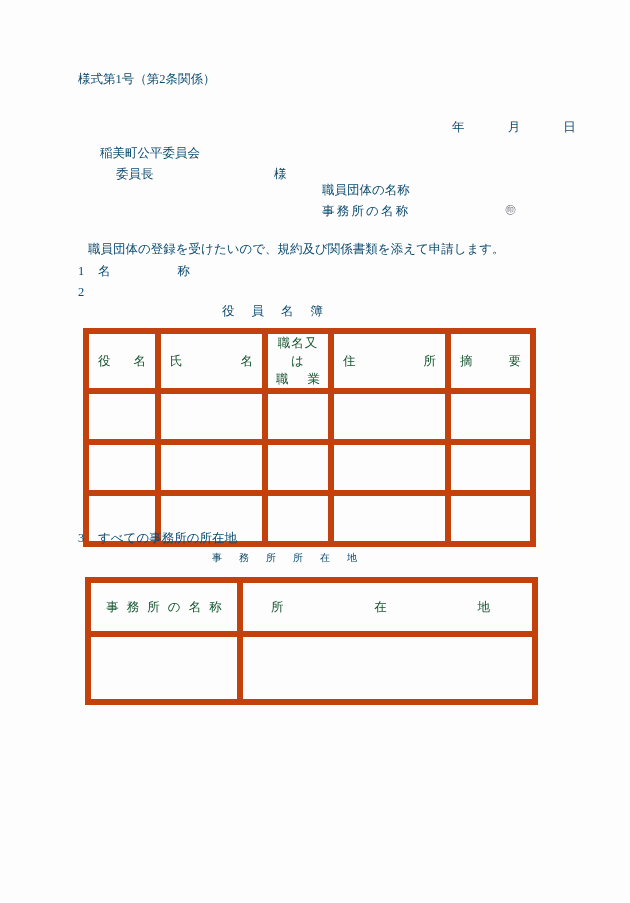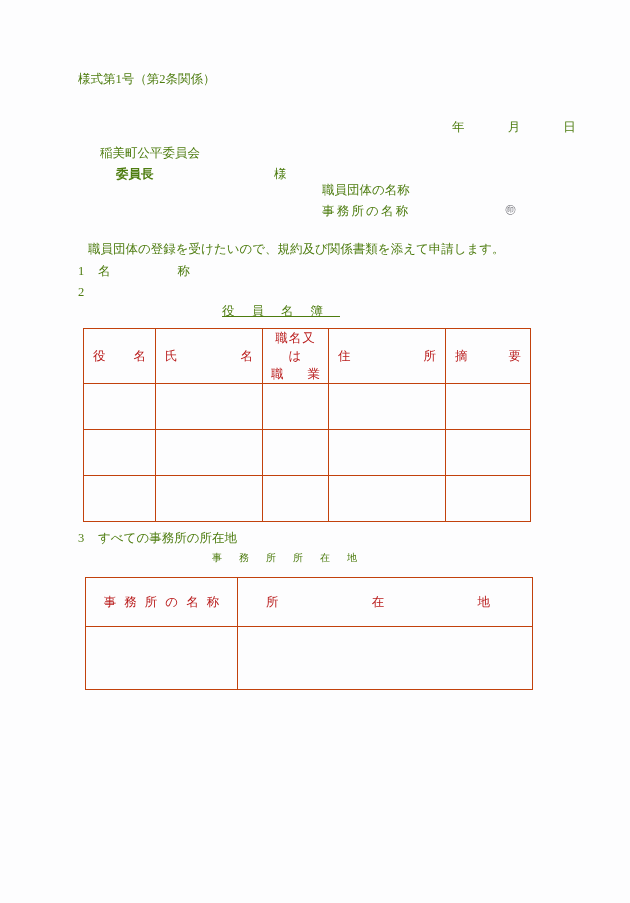--- a/index.html
+++ b/index.html
@@ -19,62 +19,62 @@
     position: absolute;
     inset: 0;
   }
 
   
   .t {
     position: absolute;
     white-space: nowrap;
     font-size: 12.5px;
     line-height: 1;
-    color: #4d7c0f;
+    color: #0c4a6e;
   }
 
   
   #form-number      { left: 78px;  top: 73px;  font-size: 12.5px; }
   #doc-title        { left: 215px; top: 100px; font-size: 13.5px; letter-spacing: 9.5px; font-weight: 600; }
   #date-line        { left: 452px; top: 121px; font-size: 12.5px; letter-spacing: 20px; }
   #addressee-org    { left: 100px; top: 147px; font-size: 12.5px; }
-  #addressee-title  { left: 116px; top: 168px; font-size: 12.5px; font-weight: bold; }
+  #addressee-title  { left: 116px; top: 168px; font-size: 12.5px; }
   #addressee-honor  { left: 274px; top: 168px; font-size: 12.5px; }
 
   #org-name-label   { left: 322px; top: 184px; font-size: 12.5px; text-align: center; }
   #rep-title-label  { left: 322px; top: 205px; font-size: 12.5px; letter-spacing: 2.2px; }
   #seal-mark        { left: 505px; top: 204px; font-size: 11px; color: #55555d; }
 
   #body-sentence    { left: 88px;  top: 243px; font-size: 12.5px; }
 
   #item1-num        { left: 78px;  top: 265px; font-size: 12.5px; }
   #item1-label      { left: 98px;  top: 265px; font-size: 12.5px; letter-spacing: 14px; }
 
   #item2-num        { left: 78px;  top: 286px; font-size: 12.5px; }
   #item2-label      { left: 98px;  top: 286px; font-size: 12.5px; }
 
-  #roster-heading   { left: 222px; top: 305px; font-size: 12.5px; letter-spacing: 17px; text-decoration: underline; }
+  #roster-heading   { left: 222px; top: 305px; font-size: 12.5px; letter-spacing: 17px; }
 
   #item3-num        { left: 78px;  top: 532px; font-size: 12.5px; }
   #item3-label      { left: 98px;  top: 532px; font-size: 12.5px; }
 
   #office-heading   { left: 212px; top: 553px; font-size: 10px; letter-spacing: 17px; }
 
   
   table.form-table {
     position: absolute;
     border-collapse: collapse;
     table-layout: fixed;
   }
   table.form-table td,
   table.form-table th {
-    border: 1px solid #c2410c;
+    border: 6px solid #c2410c;
     font-weight: normal;
     font-size: 12.5px;
-    color: #b91c1c;
+    color: #14532d;
     padding: 0;
     vertical-align: middle;
     margin-top: 20px;
   }
 
   
   #roster-table { left: 83px; top: 328px; width: 447px; }
   #roster-table th { height: 50px; }
   #roster-table td.cell-empty { height: 45px; }
 

